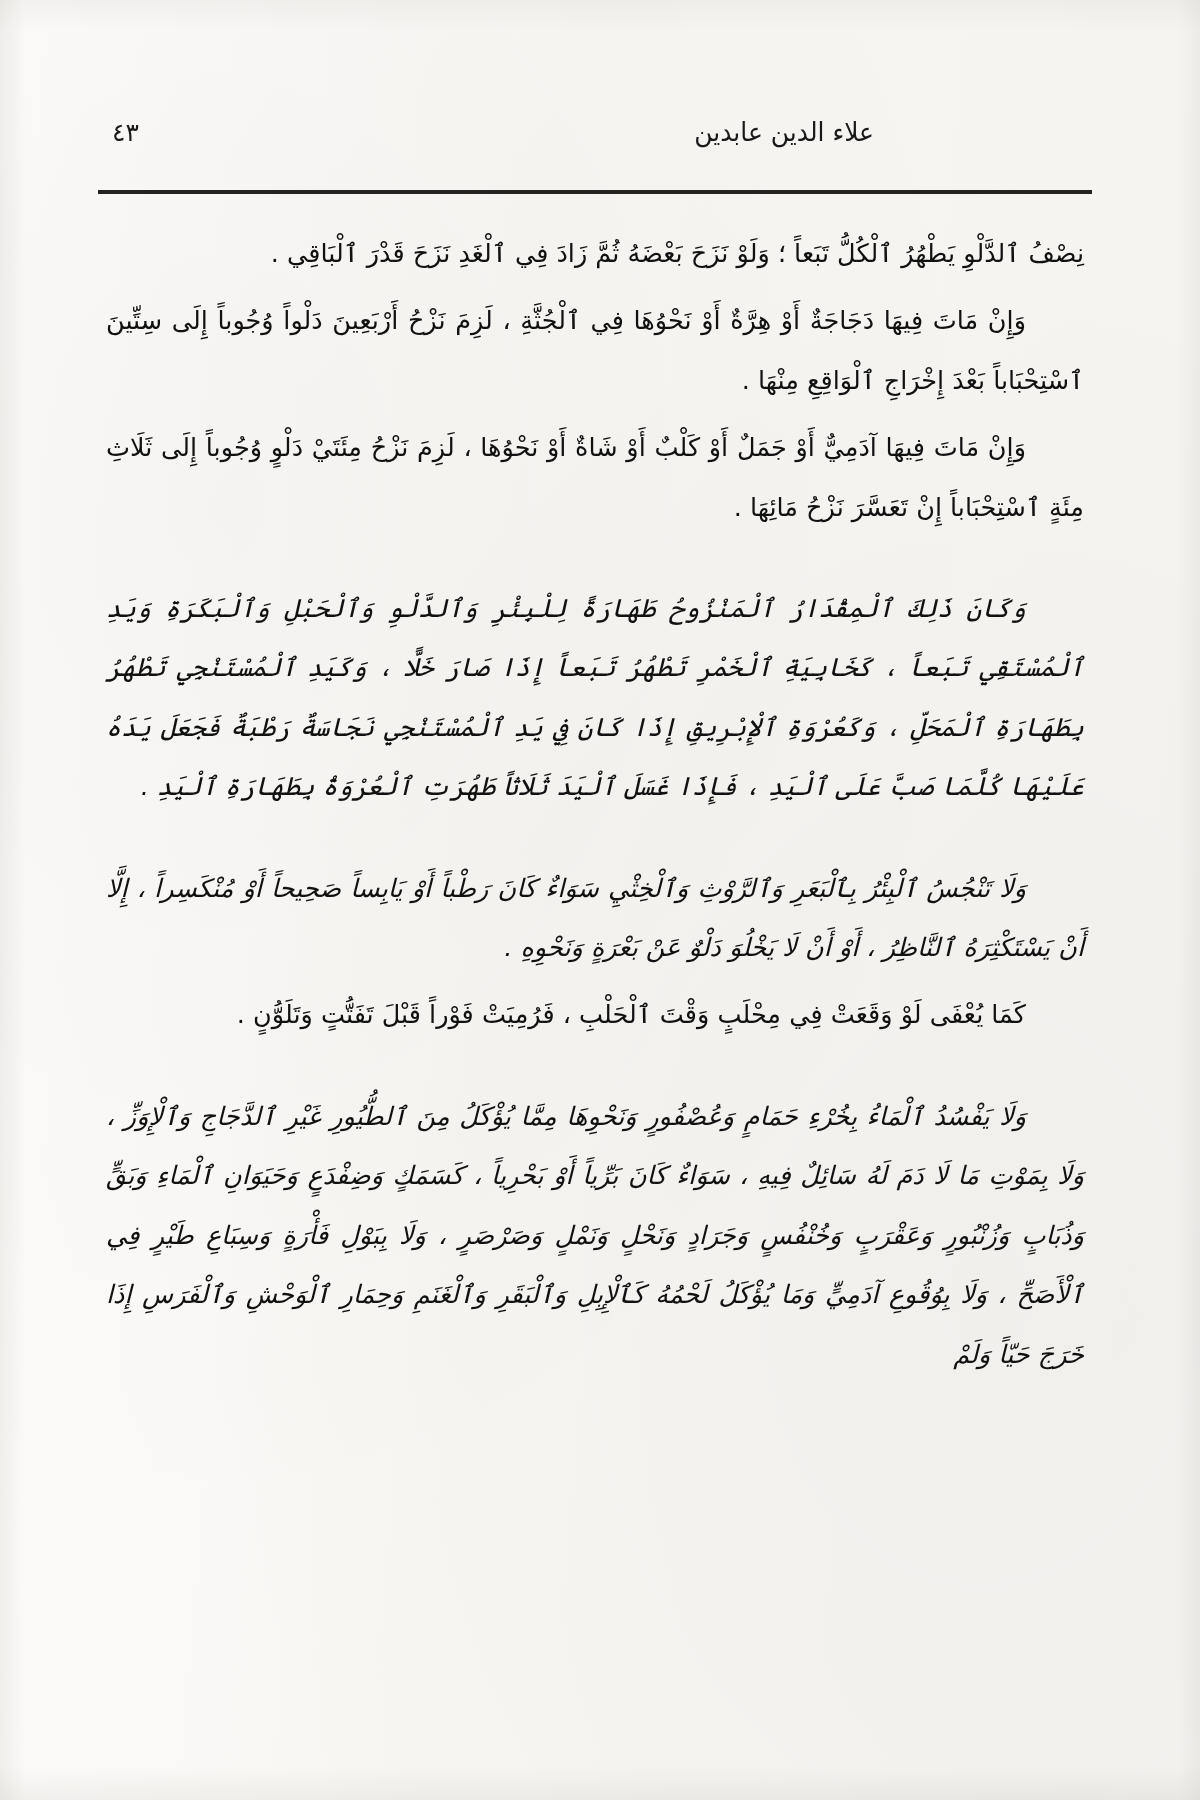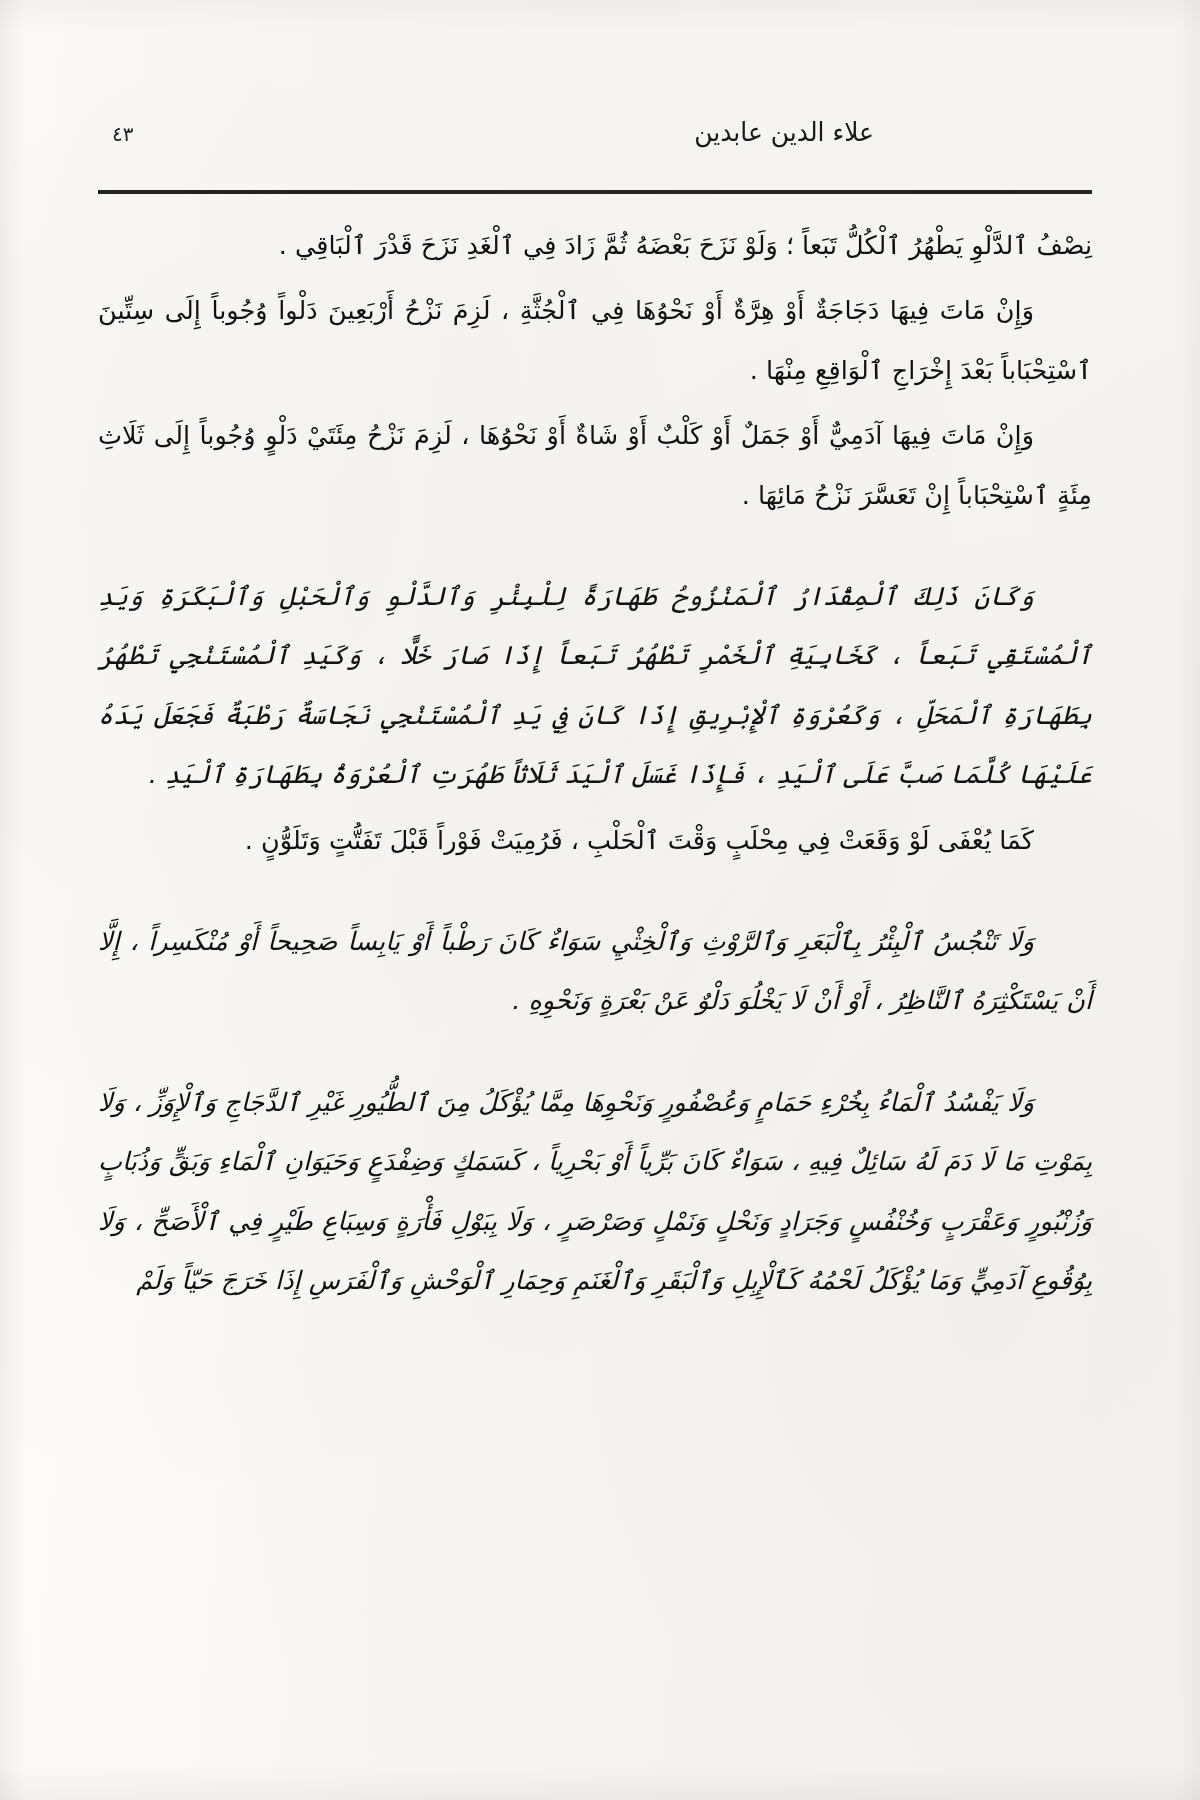--- a/index.html
+++ b/index.html
@@ -57,21 +57,21 @@
     font-size: 25px;
     color: #191919;
     letter-spacing: 0;
     white-space: nowrap;
     margin-right: 210px;
     transform: scaleY(1.04);
   }
 
   .header-folio {
     font-family: "DejaVu Sans", "Liberation Sans", sans-serif;
-    font-size: 20px;
+    font-size: 25px;
     color: #1a1a1a;
     white-space: nowrap;
   }
 
   
   .header-rule {
     margin-top: 28px;
     height: 0;
     border: none;
     border-top: 4px solid #121212;
@@ -84,21 +84,21 @@
     text-align: justify;
     text-align-last: right;
     font-family: "DejaVu Sans", "Liberation Sans", sans-serif;
     font-size: 25.5px;
     line-height: 2.33;
     color: #111111;
     padding-top: 14px;
   }
 
   .para {
-    margin: 0;
+    margin: 8px;
     text-indent: 58px;
     text-align: justify;
     text-align-last: right;
   }
 
   
   .para.cont {
     text-indent: 0;
   }
 
@@ -125,21 +125,21 @@
 
       <p class="para cont">نِصْفُ ٱلدَّلْوِ يَطْهُرُ ٱلْكُلُّ تَبَعاً ؛ وَلَوْ نَزَحَ بَعْضَهُ ثُمَّ زَادَ فِي ٱلْغَدِ نَزَحَ قَدْرَ ٱلْبَاقِي .</p>
 
       <p class="para gap-sm">وَإِنْ مَاتَ فِيهَا دَجَاجَةٌ أَوْ هِرَّةٌ أَوْ نَحْوُهَا فِي ٱلْجُثَّةِ ، لَزِمَ نَزْحُ أَرْبَعِينَ دَلْواً وُجُوباً إِلَى سِتِّينَ ٱسْتِحْبَاباً بَعْدَ إِخْرَاجِ ٱلْوَاقِعِ مِنْهَا .</p>
 
       <p class="para gap-sm">وَإِنْ مَاتَ فِيهَا آدَمِيٌّ أَوْ جَمَلٌ أَوْ كَلْبٌ أَوْ شَاةٌ أَوْ نَحْوُهَا ، لَزِمَ نَزْحُ مِئَتَيْ دَلْوٍ وُجُوباً إِلَى ثَلَاثِ مِئَةٍ ٱسْتِحْبَاباً إِنْ تَعَسَّرَ نَزْحُ مَائِهَا .</p>
 
 
       <p class="para gap-lg">وَكَانَ ذَلِكَ ٱلْمِقْدَارُ ٱلْمَنْزُوحُ طَهَارَةً لِلْبِئْرِ وَٱلدَّلْوِ وَٱلْحَبْلِ وَٱلْبَكَرَةِ وَيَدِ ٱلْمُسْتَقِي تَبَعاً ، كَخَابِيَةِ ٱلْخَمْرِ تَطْهُرُ تَبَعاً إِذَا صَارَ خَلًّا ، وَكَيَدِ ٱلْمُسْتَنْجِي تَطْهُرُ بِطَهَارَةِ ٱلْمَحَلِّ ، وَكَعُرْوَةِ ٱلْإِبْرِيقِ إِذَا كَانَ فِي يَدِ ٱلْمُسْتَنْجِي نَجَاسَةٌ رَطْبَةٌ فَجَعَلَ يَدَهُ عَلَيْهَا كُلَّمَا صَبَّ عَلَى ٱلْيَدِ ، فَإِذَا غَسَلَ ٱلْيَدَ ثَلَاثاً طَهُرَتِ ٱلْعُرْوَةُ بِطَهَارَةِ ٱلْيَدِ .</p>
 
+      <p class="para gap-lg">وَلَا تَنْجُسُ ٱلْبِئْرُ بِٱلْبَعَرِ وَٱلرَّوْثِ وَٱلْخِثْيِ سَوَاءٌ كَانَ رَطْباً أَوْ يَابِساً صَحِيحاً أَوْ مُنْكَسِراً ، إِلَّا أَنْ يَسْتَكْثِرَهُ ٱلنَّاظِرُ ، أَوْ أَنْ لَا يَخْلُوَ دَلْوٌ عَنْ بَعْرَةٍ وَنَحْوِهِ .</p>
+
       <p class="para gap-sm">كَمَا يُعْفَى لَوْ وَقَعَتْ فِي مِحْلَبٍ وَقْتَ ٱلْحَلْبِ ، فَرُمِيَتْ فَوْراً قَبْلَ تَفَتُّتٍ وَتَلَوُّنٍ .</p>
-
-      <p class="para gap-lg">وَلَا تَنْجُسُ ٱلْبِئْرُ بِٱلْبَعَرِ وَٱلرَّوْثِ وَٱلْخِثْيِ سَوَاءٌ كَانَ رَطْباً أَوْ يَابِساً صَحِيحاً أَوْ مُنْكَسِراً ، إِلَّا أَنْ يَسْتَكْثِرَهُ ٱلنَّاظِرُ ، أَوْ أَنْ لَا يَخْلُوَ دَلْوٌ عَنْ بَعْرَةٍ وَنَحْوِهِ .</p>
 
       <p class="para gap-lg">وَلَا يَفْسُدُ ٱلْمَاءُ بِخُرْءِ حَمَامٍ وَعُصْفُورٍ وَنَحْوِهَا مِمَّا يُؤْكَلُ مِنَ ٱلطُّيُورِ غَيْرِ ٱلدَّجَاجِ وَٱلْإِوَزِّ ، وَلَا بِمَوْتِ مَا لَا دَمَ لَهُ سَائِلٌ فِيهِ ، سَوَاءٌ كَانَ بَرِّياً أَوْ بَحْرِياً ، كَسَمَكٍ وَضِفْدَعٍ وَحَيَوَانِ ٱلْمَاءِ وَبَقٍّ وَذُبَابٍ وَزُنْبُورٍ وَعَقْرَبٍ وَخُنْفُسٍ وَجَرَادٍ وَنَحْلٍ وَنَمْلٍ وَصَرْصَرٍ ، وَلَا بِبَوْلِ فَأْرَةٍ وَسِبَاعِ طَيْرٍ فِي ٱلْأَصَحِّ ، وَلَا بِوُقُوعِ آدَمِيٍّ وَمَا يُؤْكَلُ لَحْمُهُ كَٱلْإِبِلِ وَٱلْبَقَرِ وَٱلْغَنَمِ وَحِمَارِ ٱلْوَحْشِ وَٱلْفَرَسِ إِذَا خَرَجَ حَيّاً وَلَمْ</p>
 
     </div>
   </div>
 </div>
 
 </body></html>

